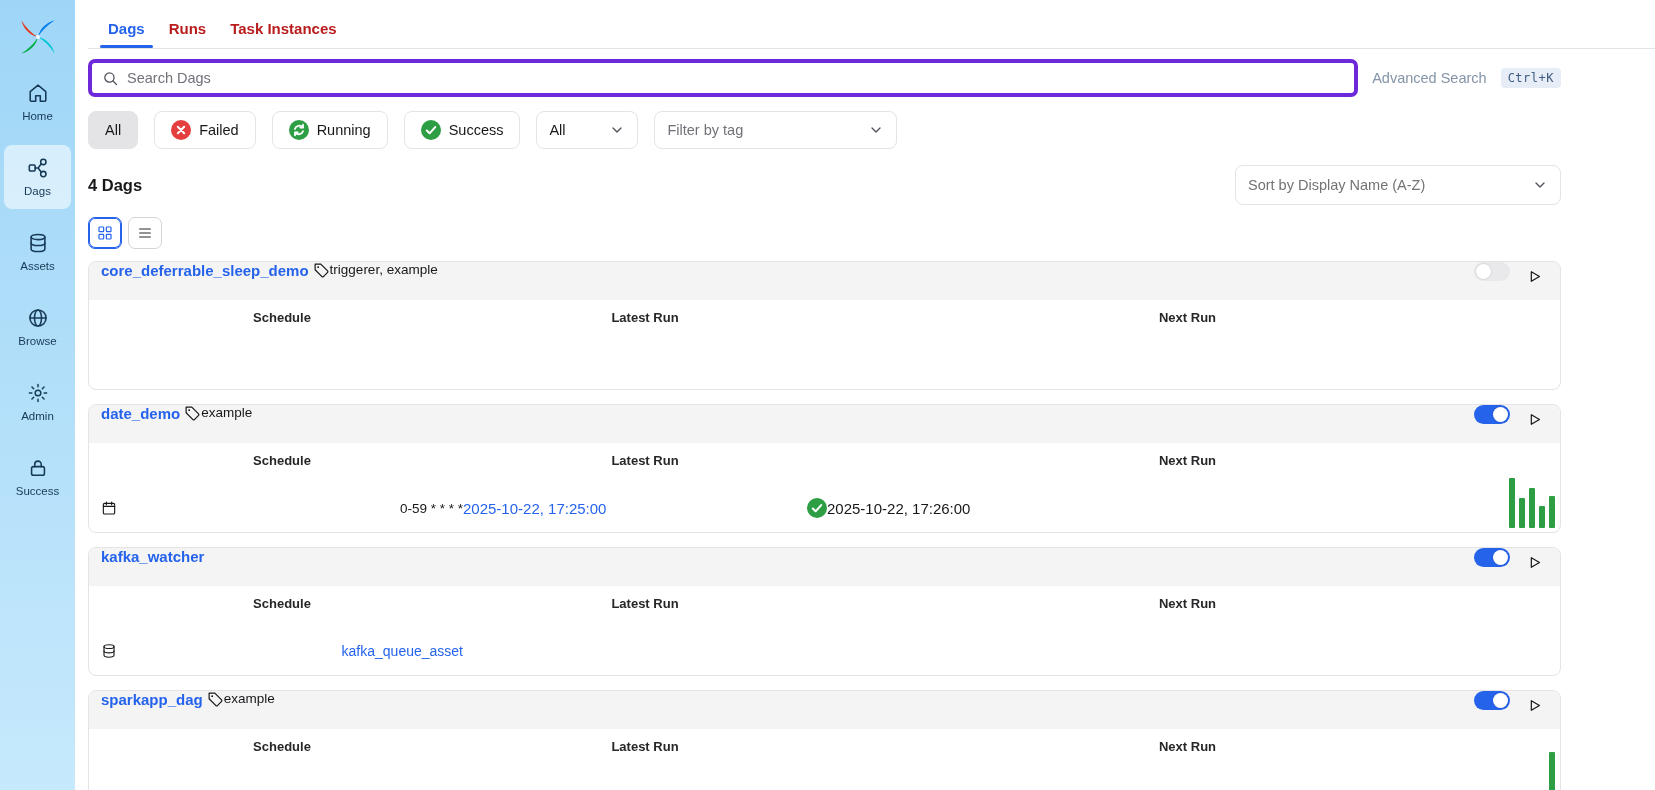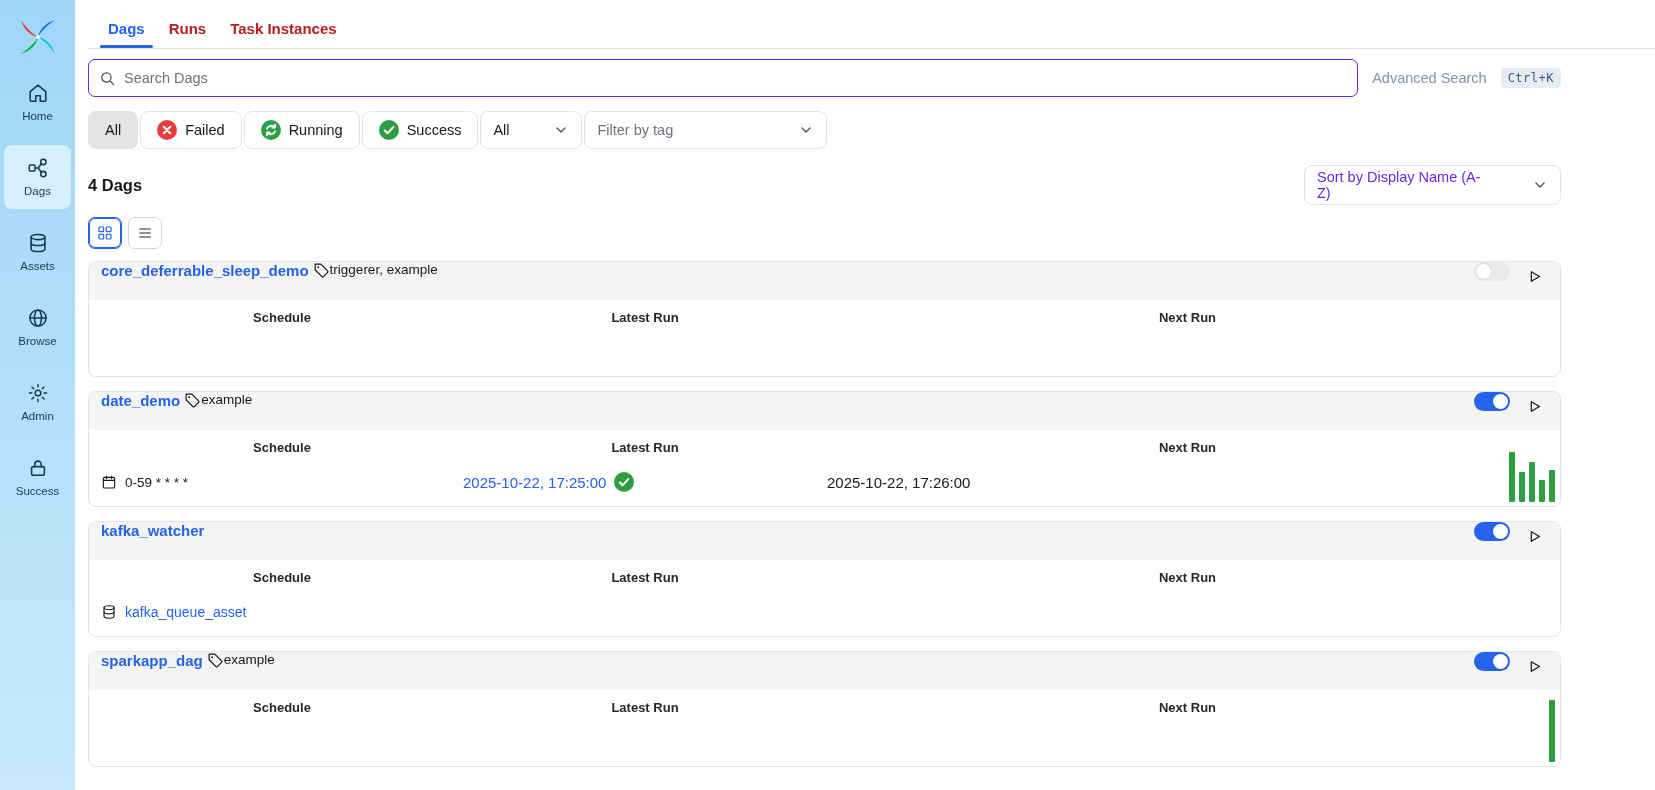--- a/index.html
+++ b/index.html
@@ -26,46 +26,46 @@
 
   .tabbar { display:flex; gap:4px; padding:8px 0 0 10px; height:49px;
     border-bottom:1px solid #e4e4e7; margin-right:-94px; padding-right:94px; }
   .tab { padding:0 10px; display:flex; align-items:center; font-weight:700;
     font-size:15px; color:#b91c1c; position:relative; height:40px; cursor:pointer; }
   .tab.active { color:#2563eb; }
   .tab.active::after { content:""; position:absolute; left:2px; right:2px; bottom:0;
     height:3px; background:#2563eb; border-radius:2px; }
 
   .search-row { margin-top:10px; display:flex; align-items:center; gap:14px; }
-  .search-box { flex:1; height:38px; border:1px solid #6d28d9; border-radius:7px;
+  .search-box { flex:1; height:38px; border:4px solid #6d28d9; border-radius:7px;
     display:flex; align-items:center; padding:0 10px; gap:8px; background:#fff; }
   .search-box svg { width:17px; height:17px; stroke:#52525b; flex:0 0 17px; }
   .search-box input { border:none; outline:none; flex:1; font-size:14.5px;
     font-family:"Liberation Sans", sans-serif; color:#18181b; background:transparent; }
   .search-box input::placeholder { color:#71717a; }
   .adv-link { font-size:14.5px; color:#8494a7; cursor:pointer; white-space:nowrap; }
   .kbd { font-family:"DejaVu Sans Mono", monospace; font-size:12px; color:#3d5a80;
     background:#e7edf6; border-radius:4px; padding:3px 7px; letter-spacing:0.5px; }
 
-  .filter-row { margin-top:14px; display:flex; gap:2px; }
+  .filter-row { margin-top:14px; display:flex; gap:16px; }
   .chip { height:38px; border-radius:8px; display:flex; align-items:center; gap:8px;
     padding:0 16px; font-size:14.5px; color:#18181b; background:#fff;
     border:1px solid #e4e4e7; cursor:pointer; }
   .chip.active { background:#e4e4e7; border-color:#e4e4e7; }
   .chip svg { width:20px; height:20px; }
   .select { height:38px; border:1px solid #e4e4e7; border-radius:8px; background:#fff;
     display:flex; align-items:center; justify-content:space-between; gap:8px;
     padding:0 12px; font-size:14.5px; cursor:pointer; }
   .select .chev svg { width:16px; height:16px; stroke:#52525b; display:block; }
   .select.paused { width:102px; }
   .select.tagfilter { width:243px; color:#71717a; }
 
   .summary-row { margin-top:16px; display:flex; align-items:center; justify-content:space-between; }
   .count { font-size:16.5px; font-weight:700; color:#18181b; }
-  .select.sort { width:257px; height:40px; color:#6d28d9;gap:44px; }
+  .select.sort { width:326px; height:40px; color:#737373;gap:44px; }
 
   .view-toggles { margin-top:12px; display:flex; gap:6px; }
   .vbtn { width:34px; height:32px; border-radius:7px; background:#fff;
     border:1px solid #d4d4d8; display:flex; align-items:center; justify-content:center;
     cursor:pointer; color:#27272a; }
   .vbtn svg { width:16px; height:16px; stroke:currentColor; }
   .vbtn.active { border-color:#2563eb; box-shadow:0 0 0 1px #2563eb inset; color:#2563eb; }
 
   
   .cards { margin-top:12px; display:flex; flex-direction:column; gap:14px; }
@@ -83,21 +83,21 @@
     border-radius:50%; background:#fff; box-shadow:0 0 2px rgba(0,0,0,.2); }
   .toggle.off { background:#e9e9eb; }
   .toggle.off .knob { left:2px; }
   .play { background:none; border:none; width:28px; height:28px; display:flex;
     align-items:center; justify-content:center; cursor:pointer; color:#18181b; border-radius:6px; }
   .play svg { width:17px; height:17px; stroke:currentColor; }
 
   .card-body { position:relative; display:grid; grid-template-columns:362px 364px 1fr;
     padding:10px 12px 12px; min-height:74px; }
   .col-h { font-size:13px; font-weight:700; color:#27272a;text-align:center; }
-  .col-v { margin-top:15px; min-height:24px; display:flex; align-items:center; gap:8px; }
+  .col-v { margin-top:28px; min-height:24px; display:flex; align-items:center; gap:8px;justify-content:space-between; }
   .sched-txt { font-size:13.5px; color:#18181b; }
   .sched-ico svg { width:16px; height:16px; stroke:#18181b; display:block; }
   .asset-link { font-size:14px; color:#2563eb; cursor:pointer; }
   .run-link { font-size:15px; color:#2563eb; cursor:pointer; }
   .next-val { font-size:15px; color:#18181b; }
   .status-ico { width:20px; height:20px; display:block; cursor:pointer; }
   .bars { position:absolute; right:5px; bottom:4px; display:flex; align-items:flex-end; gap:4px; }
   .bar { width:6px; background:#2e9e44; border-radius:1px; cursor:pointer; }
 </style>
 </head>

